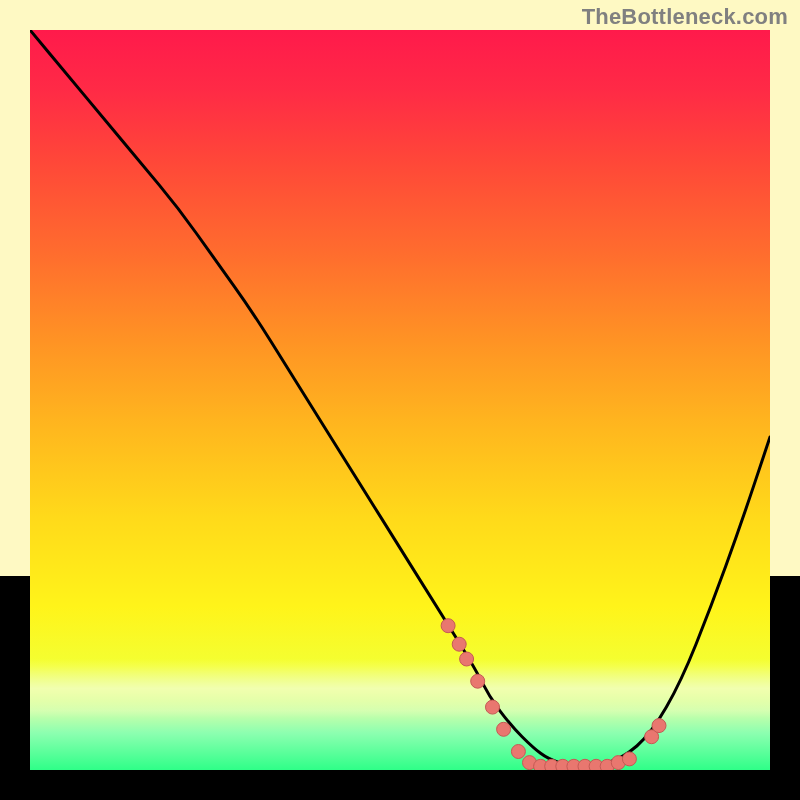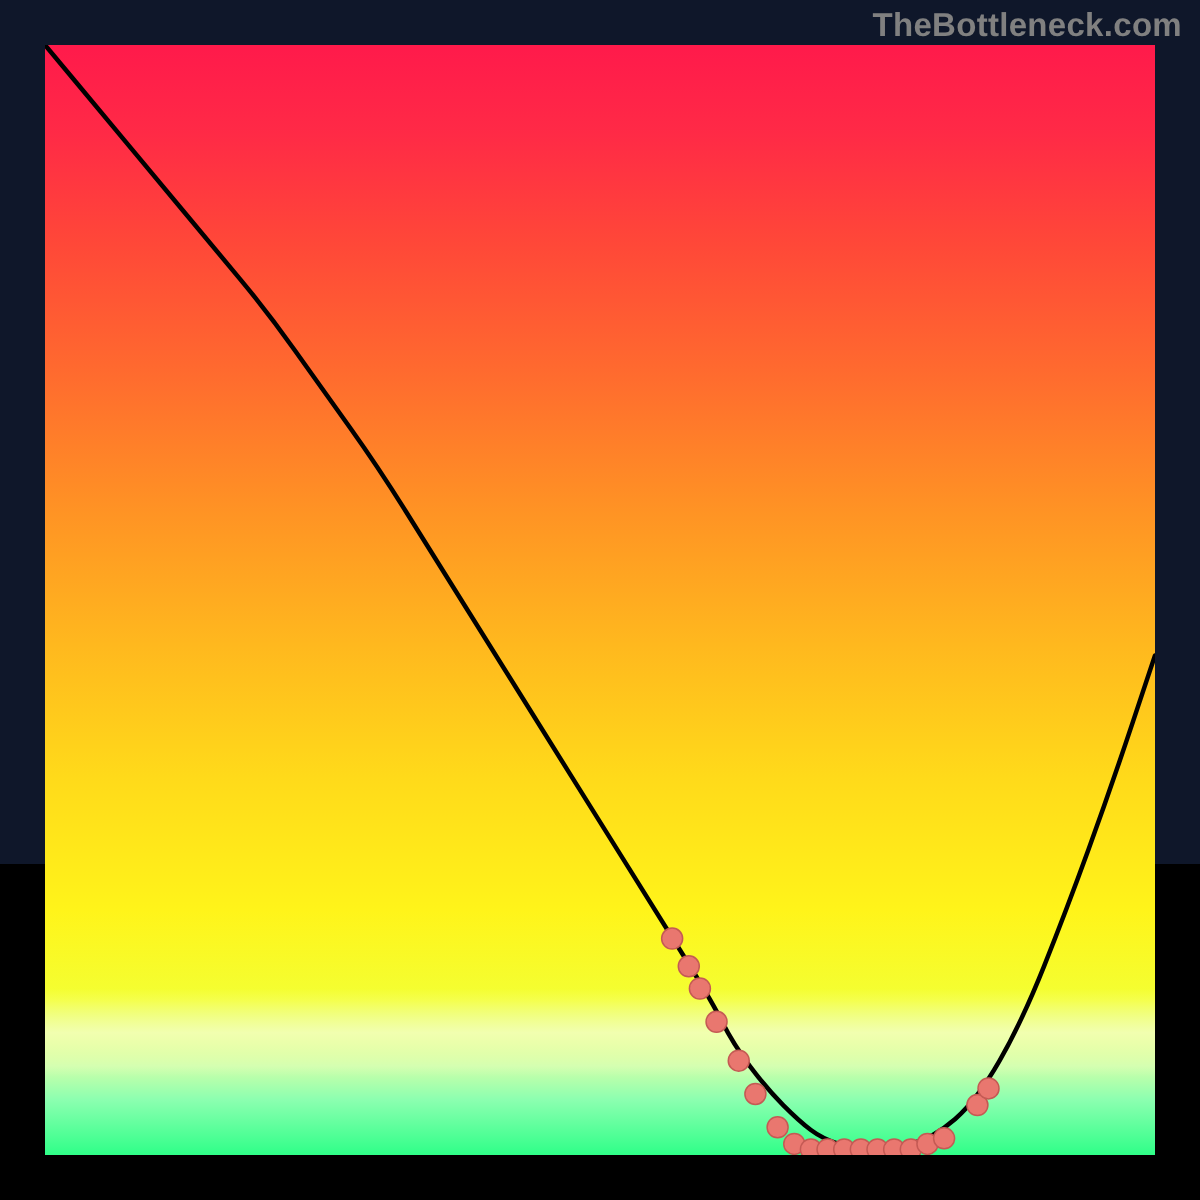--- a/index.html
+++ b/index.html
@@ -8,21 +8,21 @@
     width: 800px;
     height: 800px;
     background: #000;
     font-family: Arial, Helvetica, sans-serif;
     overflow: hidden;
   }
   .frame {
     position: relative;
     width: 800px;
     height: 576px;
-    background: #0f172a;
+    background: #fef9c3;
   }
   .watermark {
     position: absolute;
     top: 4px;
     right: 12px;
     color: #808080;
     font-size: 22px;
     font-weight: 600;
     letter-spacing: 0.2px;
     z-index: 5;

